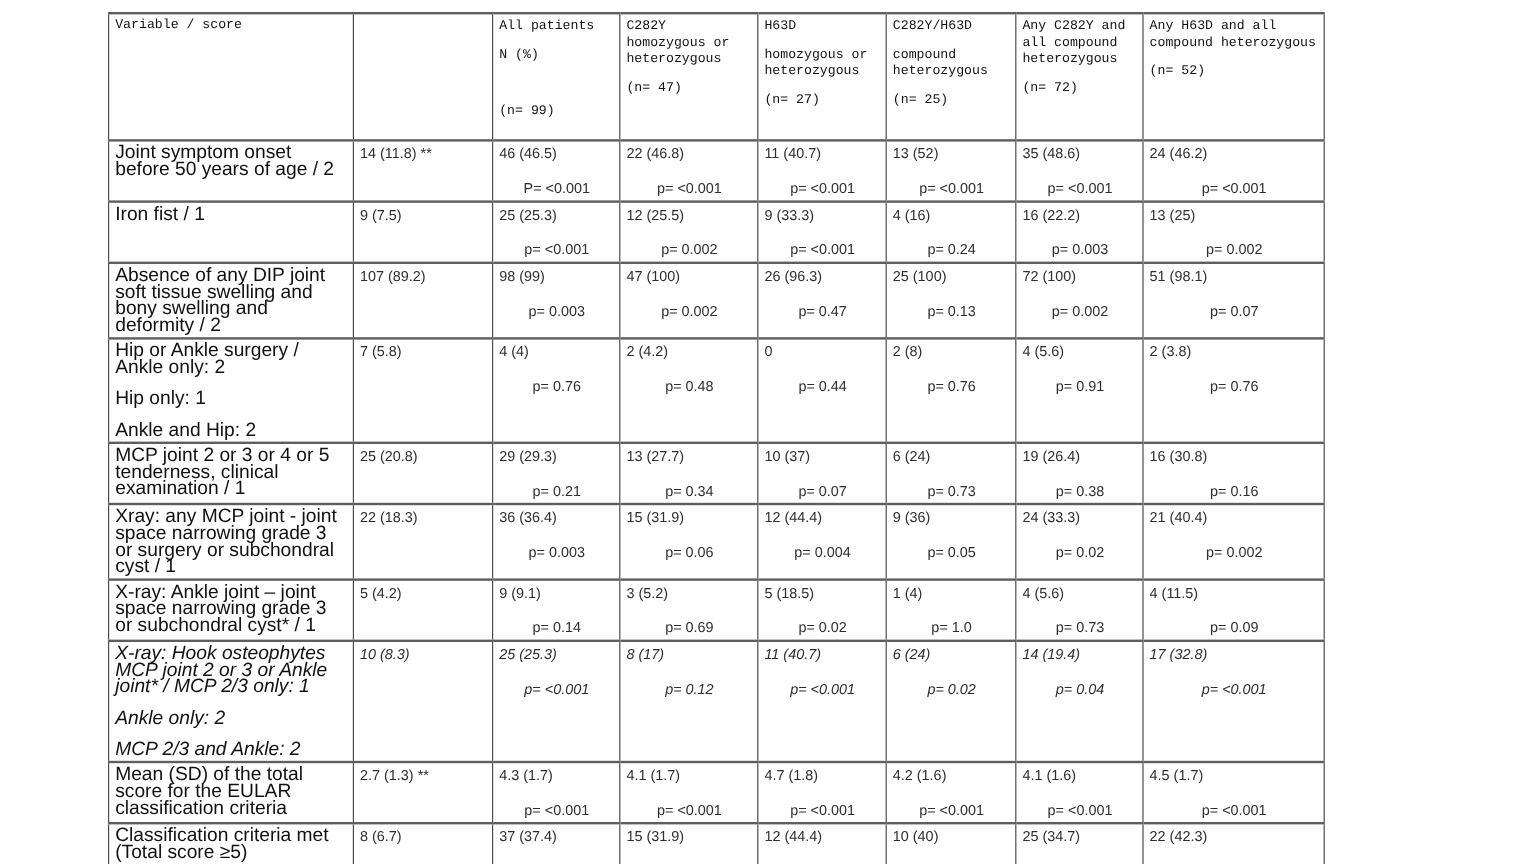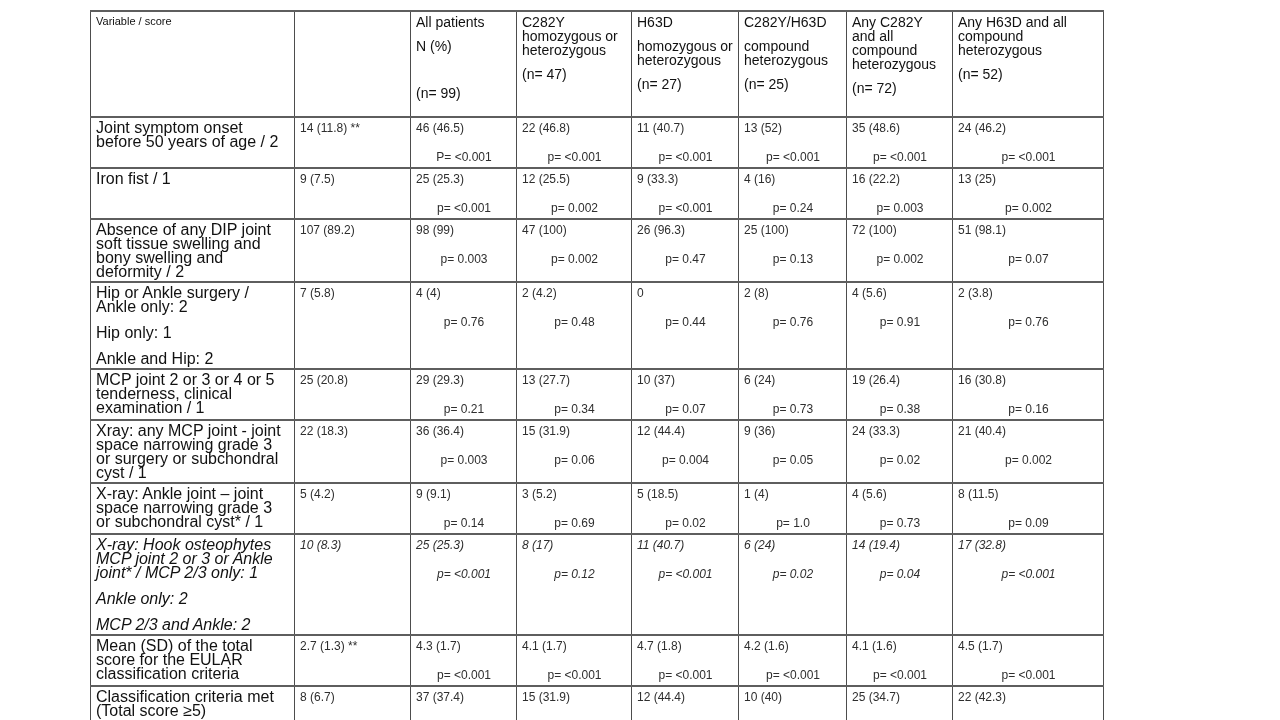--- a/index.html
+++ b/index.html
@@ -30,21 +30,21 @@
     border-top: 2px solid #5e5e5e;
     border-bottom: 2px solid #5e5e5e;
     vertical-align: top;
     text-align: left;
     padding: 3px 4px 2px 5px;
     font-weight: normal;
     overflow: hidden;
   }
   
   tr.h1 { height: 72px; }
-  tr.h2 { height: 106px; }
+  tr.h2 { height: 106px; font-family: Liberation Mono, monospace; }
   
   tbody tr:nth-child(1)  { height: 45px; }
   tbody tr:nth-child(2)  { height: 49px; }
   tbody tr:nth-child(3)  { height: 46px; }
   tbody tr:nth-child(4)  { height: 62px; }
   tbody tr:nth-child(5)  { height: 47px; }
   tbody tr:nth-child(6)  { height: 47px; }
   tbody tr:nth-child(7)  { height: 46px; }
   tbody tr:nth-child(8)  { height: 79px; font-style: italic; }
   tbody tr:nth-child(9)  { height: 49px; }
@@ -56,21 +56,21 @@
     color: #111111;
     text-align: center;
   }
   .varhead {
     font-weight: bold;
     font-size: 11px;
     color: #111111;
   }
   .subhead {
     font-weight: bold;
-    font-size: 14px;
+    font-size: 11px;
     color: #111111;
   }
   .lbl {
     font-weight: bold;
     font-size: 16px;
     color: #111111;
   }
   td.datacell {
     font-size: 12px;
     color: #2e2e2e;
@@ -380,21 +380,21 @@
           </td>
           <td class="datacell">
             <div class="val">1 (4)</div>
             <div class="pval">p= 1.0</div>
           </td>
           <td class="datacell">
             <div class="val">4 (5.6)</div>
             <div class="pval">p= 0.73</div>
           </td>
           <td class="datacell">
-            <div class="val">8 (11.5)</div>
+            <div class="val">4 (11.5)</div>
             <div class="pval">p= 0.09</div>
           </td>
         </tr>
         <tr>
           <td class="lbl">
             <div>
               <div class="para">X-ray: Hook osteophytes MCP joint 2 or 3 or Ankle joint* / MCP 2/3 only: 1</div>
               <div class="para">Ankle only: 2</div>
               <div class="para">MCP 2/3 and Ankle: 2</div>
             </div>

